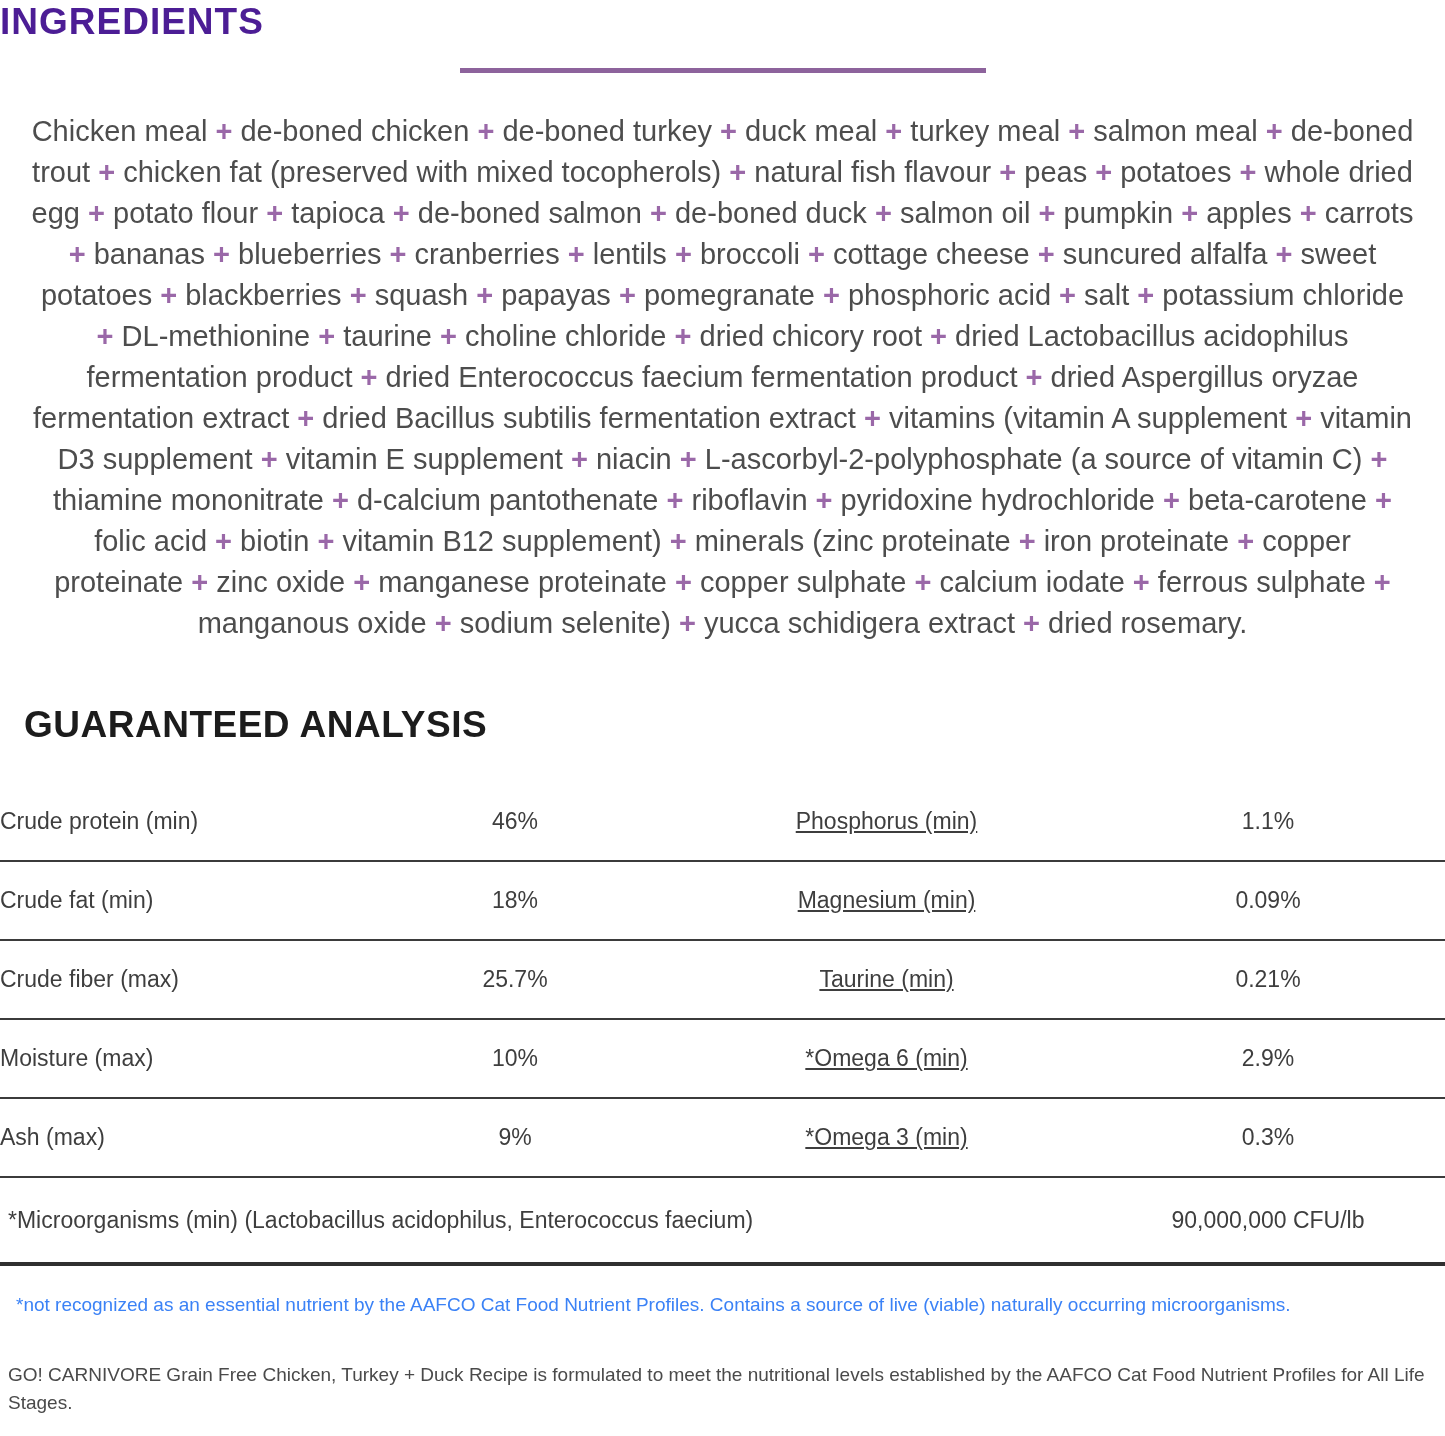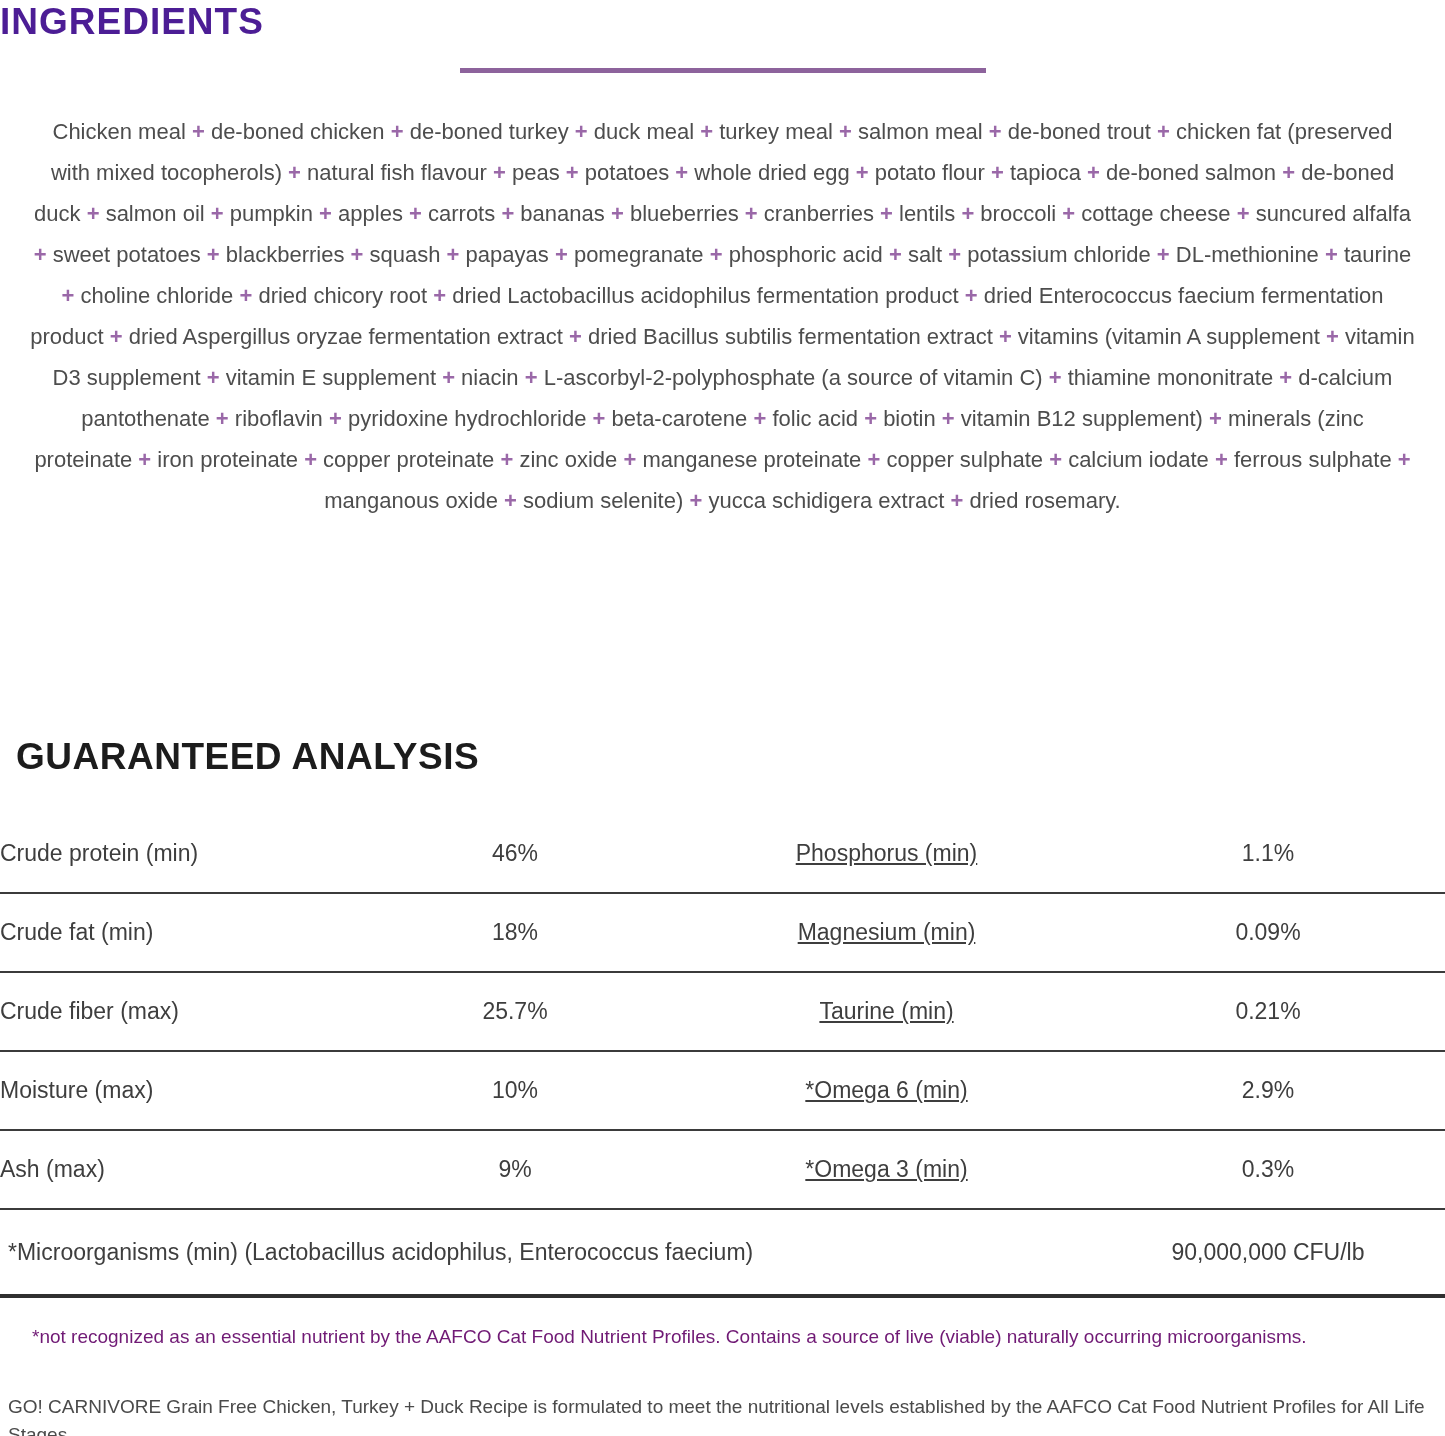--- a/index.html
+++ b/index.html
@@ -26,31 +26,31 @@
     width: 526px;
     height: 5px;
     margin: 26px auto 0 auto;
     background: #8d639c;
   }
   .ingredients {
     margin-top: 38px;
     min-height: 533px;
     padding: 0 30px;
     text-align: center;
-    font-size: 22px;
+    font-size: 29px;
     line-height: 41px;
     color: #4d4d4d;
   }
   .ingredients .plus {
     color: #9a68a8;
     font-weight: 600;
   }
   .ga-heading {
-    margin-top: 92px;
-    padding-left: 16px;
+    margin-top: 60px;
+    padding-left: 24px;
     font-size: 37px;
     line-height: 42px;
     font-weight: bold;
     letter-spacing: 0.5px;
     color: #1c1c1c;
   }
   .analysis { margin-top: 37px; }
   .a-row {
     display: grid;
     grid-template-columns: 425px 180px 77px 409px 354px;
@@ -70,25 +70,24 @@
     align-items: center;
     height: 88px;
     border-bottom: 4px solid #303030;
     font-size: 23px;
     color: #3e3e3e;
   }
   .a-row-wide .lbl1 { padding-left: 8px; text-align: left; }
   .a-row-wide .val  { text-align: center; }
   .footnote1 {
     margin-top: 26px;
-    padding: 0 8px;
+    padding: 0 16px;
     font-size: 19px;
     line-height: 26px;
-    color: #701a75;
-    margin-left: 24px;
+    color: #3b82f6;
   }
   .footnote2 {
     margin-top: 43px;
     padding: 0 8px;
     font-size: 19px;
     line-height: 28px;
     color: #4a4a4a;
   }
 </style>
 </head>

